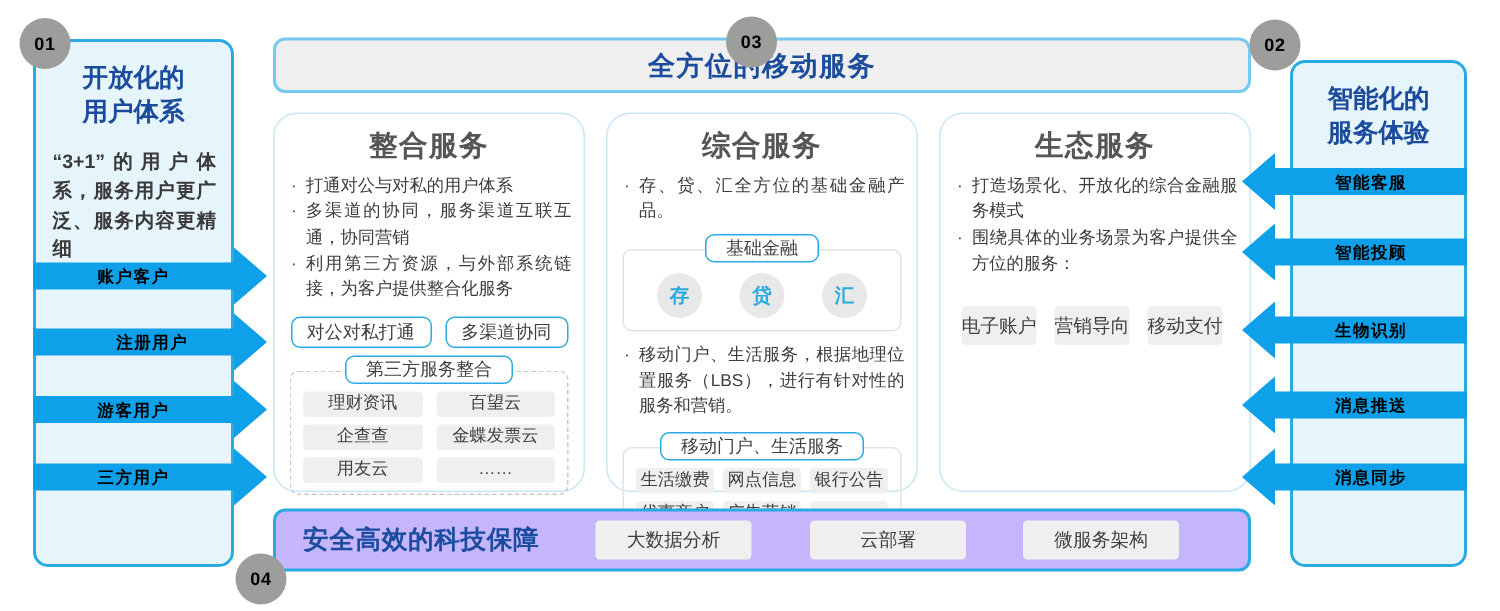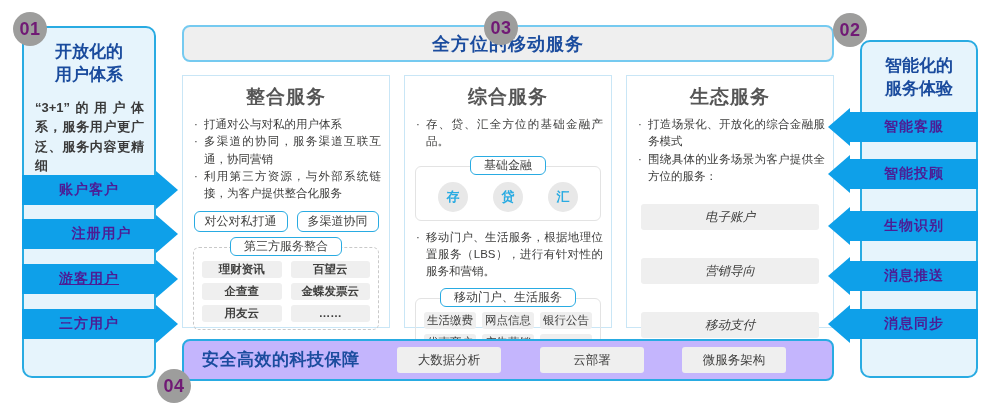--- a/index.html
+++ b/index.html
@@ -1,36 +1,36 @@
 <!DOCTYPE html>
 <html><head>
 <meta charset="utf-8">
 <style>
   * { margin:0; padding:0; box-sizing:border-box; }
   body { background:#fff; font-family:"Liberation Sans", sans-serif; }
   .canvas { position:relative; width:1000px; height:407px; background:#fff; overflow:hidden; }
 
   
   .badge { position:absolute; width:34px; height:34px; border-radius:50%; background:#9d9d9c;
-           color:#701a75; font-size:18px; font-weight:bold; display:flex; align-items:center;
+           color:#000000; font-size:12px; font-weight:bold; display:flex; align-items:center;
            justify-content:center; z-index:6; letter-spacing:.5px; }
 
   
   .panel { position:absolute; background:#e6f4fc; border:2px solid #29abe2; border-radius:10px; z-index:1; }
   .left-panel  { left:22px;  top:26px; width:134px; height:352px; }
   .right-panel { left:860px; top:40px; width:118px; height:338px; }
   .panel-title { margin-top:13px; text-align:center; color:#1a4b9d; font-size:17px; font-weight:bold;
                  line-height:1.35; white-space:pre-line; }
   .panel-desc  { margin:11px 10px 0 11px; font-size:13px; font-weight:600; color:#3a3a3a;
                  line-height:1.5; text-align:justify; }
 
   
-  .arrow { position:absolute; height:30px; background:#0ea0e9; color:#4c1d95; z-index:4;
+  .arrow { position:absolute; height:18px; background:#0ea0e9; color:#000000; z-index:4;
            display:flex; align-items:center; justify-content:center;
-           font-size:14px; font-weight:bold; letter-spacing:1px; }
+           font-size:11px; font-weight:bold; letter-spacing:1px; }
   .arrow-right { left:22px; width:134px; }
   .arrow-right::after { content:""; position:absolute; left:100%; top:50%; transform:translateY(-50%);
            border-top:19px solid transparent; border-bottom:19px solid transparent;
            border-left:22px solid #0ea0e9; }
   .arrow-left { left:850px; width:128px; }
   .arrow-left::before { content:""; position:absolute; right:100%; top:50%; transform:translateY(-50%);
            border-top:19px solid transparent; border-bottom:19px solid transparent;
            border-right:22px solid #0ea0e9; }
 
   
@@ -41,68 +41,68 @@
   .bottom-bar { position:absolute; left:182px; top:339px; width:652px; height:42px;
              background:#c4b5fd; border:2px solid #29abe2; border-radius:8px; z-index:2; }
   .bottom-bar-title { position:absolute; left:18px; top:0; height:38px; line-height:38px;
              color:#1b4c9e; font-size:17px; font-weight:bold; letter-spacing:.5px; }
   .bb-chip { position:absolute; top:6px; width:104px; height:26px; line-height:26px;
              background:#efefef; border-radius:3px; text-align:center; font-size:12.5px; color:#3f3f3e; }
   .bb-chip-1 { left:213px; } .bb-chip-2 { left:356px; } .bb-chip-3 { left:498px; }
 
   
   .col { position:absolute; top:75px; width:208px; height:253px; background:#fff;
-         border:1px solid #c9e6f6; border-radius:0; z-index:2; }
+         border:1px solid #c9e6f6; border-radius:16px; z-index:2; }
   .col-1 { left:182px; } .col-2 { left:404px; } .col-3 { left:626px; }
   .col-title { margin-top:8px; text-align:center; font-size:19px; font-weight:bold; color:#555; letter-spacing:1px; }
   .bullets { margin:6px 8px 0 11px; font-size:11.5px; color:#3c3c3b; line-height:1.5; }
   .bullet { display:flex; }
   .bullet .dot { width:10px; flex:none; }
   .bullet .txt { flex:1; text-align:justify; }
 
   .pill-row { display:flex; gap:9px; justify-content:center; margin-top:9px; }
   .pill { border:1.5px solid #29abe2; border-radius:6px; background:#fff; font-size:12px;
           color:#3f3f3e; padding:1px 10px; line-height:17px; }
 
   .group { margin-top:5px; }
   .group-tab { width:max-content; margin:0 auto -9px; position:relative; z-index:3; background:#fff;
                border:1.5px solid #29abe2; border-radius:6px; font-size:12px; color:#3f3f3e;
                padding:0 13px; line-height:17px; }
   .group-box { margin:0 10px; border-radius:6px; padding:13px 8px 7px; }
-  .box-dashed { border:1px dashed #c9c9c9;font-weight:bold; }
+  .box-dashed { border:1px dashed #c9c9c9; }
   .box-solid  { border:1px solid #e3e3e3; }
   .chip-grid2 { display:grid; grid-template-columns:1fr 1fr; gap:5px 9px; }
   .chip-grid3 { display:grid; grid-template-columns:1fr 1fr 1fr; gap:5px 6px; }
   .chip { background:#efefef; border-radius:3px; text-align:center; font-size:11.5px;
           color:#3f3f3e; height:17px; line-height:17px; }
   .circle-row { display:flex; justify-content:space-between; padding:2px 14px 1px; }
   .fin-circle { width:30px; height:30px; border-radius:50%; background:#e8e8e8; color:#29abe2;
           font-size:13px; font-weight:bold; display:flex; align-items:center; justify-content:center; }
-  .wide-chips { display:flex; flex-direction:column; gap:28px; margin:19px 14px 0;font-style:italic; }
+  .wide-chips { display:flex; flex-direction:row; gap:12px; margin:19px 14px 0; }
   .chip-wide { background:#efefef; border-radius:3px; text-align:center; font-size:12.5px;
           color:#3f3f3e; height:26px; line-height:26px; }
 </style>
 </head>
 <body>
 
 <div class="canvas">
 
   <div class="badge" style="left:13px; top:12px;">01</div>
   <div class="badge" style="left:833px; top:13px;">02</div>
   <div class="badge" style="left:484px; top:11px;">03</div>
   <div class="badge" style="left:157px; top:369px;">04</div>
 
   <div class="panel left-panel">
     <div class="panel-title">开放化的
 用户体系</div>
     <div class="panel-desc">“3+1”的用户体系，服务用户更广泛、服务内容更精细</div>
   </div>
   <div class="arrow arrow-right" style="top:175px;">账户客户</div>
   <div class="arrow arrow-right" style="top:219px;padding-left:25px;">注册用户</div>
-  <div class="arrow arrow-right" style="top:264px;text-decoration:underline;">游客用户</div>
+  <div class="arrow arrow-right" style="top:264px;">游客用户</div>
   <div class="arrow arrow-right" style="top:309px;">三方用户</div>
 
   <div class="top-bar">
     <div class="top-bar-title">全方位的移动服务</div>
   </div>
 
   <div class="col col-1">
     <div class="col-title">整合服务</div>
     <div class="bullets">
       <div class="bullet">

